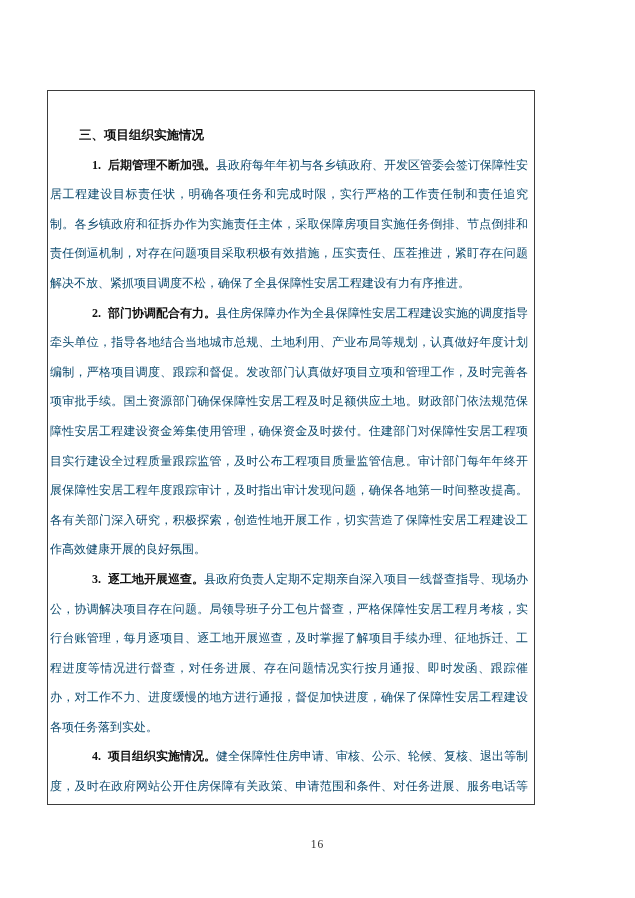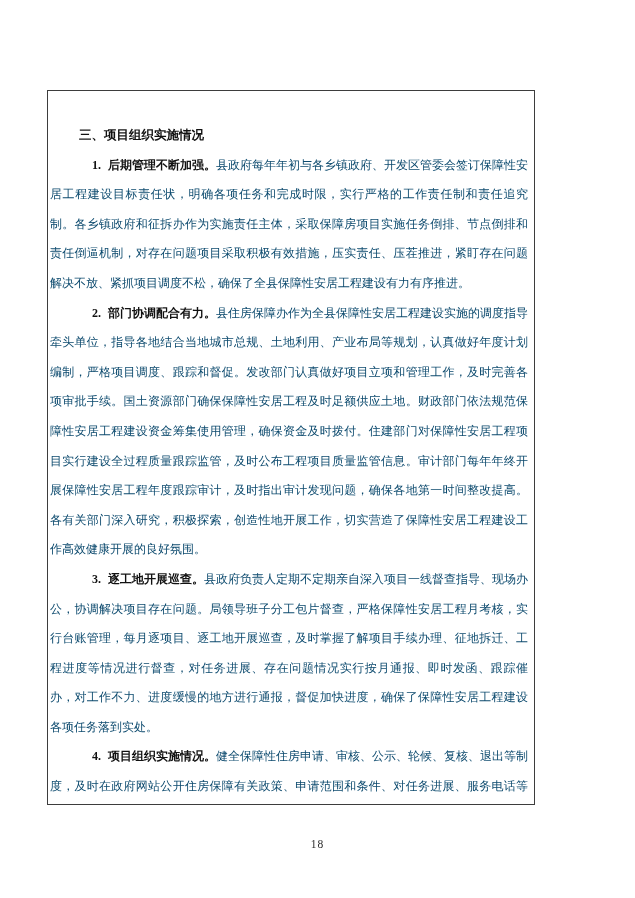--- a/index.html
+++ b/index.html
@@ -81,15 +81,15 @@
     <p class="para"><span class="p-num">1.</span><span class="p-head">后期管理不断加强。</span><span class="p-body">县政府每年年初与各乡镇政府、开发区管委会签订保障性安居工程建设目标责任状，明确各项任务和完成时限，实行严格的工作责任制和责任追究制。各乡镇政府和征拆办作为实施责任主体，采取保障房项目实施任务倒排、节点倒排和责任倒逼机制，对存在问题项目采取积极有效措施，压实责任、压茬推进，紧盯存在问题解决不放、紧抓项目调度不松，确保了全县保障性安居工程建设有力有序推进。</span></p>
 
     <p class="para"><span class="p-num">2.</span><span class="p-head">部门协调配合有力。</span><span class="p-body">县住房保障办作为全县保障性安居工程建设实施的调度指导牵头单位，指导各地结合当地城市总规、土地利用、产业布局等规划，认真做好年度计划编制，严格项目调度、跟踪和督促。发改部门认真做好项目立项和管理工作，及时完善各项审批手续。国土资源部门确保保障性安居工程及时足额供应土地。财政部门依法规范保障性安居工程建设资金筹集使用管理，确保资金及时拨付。住建部门对保障性安居工程项目实行建设全过程质量跟踪监管，及时公布工程项目质量监管信息。审计部门每年年终开展保障性安居工程年度跟踪审计，及时指出审计发现问题，确保各地第一时间整改提高。各有关部门深入研究，积极探索，创造性地开展工作，切实营造了保障性安居工程建设工作高效健康开展的良好氛围。</span></p>
 
     <p class="para"><span class="p-num">3.</span><span class="p-head">逐工地开展巡查。</span><span class="p-body">县政府负责人定期不定期亲自深入项目一线督查指导、现场办公，协调解决项目存在问题。局领导班子分工包片督查，严格保障性安居工程月考核，实行台账管理，每月逐项目、逐工地开展巡查，及时掌握了解项目手续办理、征地拆迁、工程进度等情况进行督查，对任务进展、存在问题情况实行按月通报、即时发函、跟踪催办，对工作不力、进度缓慢的地方进行通报，督促加快进度，确保了保障性安居工程建设各项任务落到实处。</span></p>
 
     <p class="para"><span class="p-num">4.</span><span class="p-head">项目组织实施情况。</span><span class="p-body">健全保障性住房申请、审核、公示、轮候、复核、退出等制度，及时在政府网站公开住房保障有关政策、申请范围和条件、对任务进展、服务电话等内</span></p>
 
   </div>
 
-  <div class="page-number">18</div>
+  <div class="page-number">16</div>
 
 </div>
 
 </body></html>

